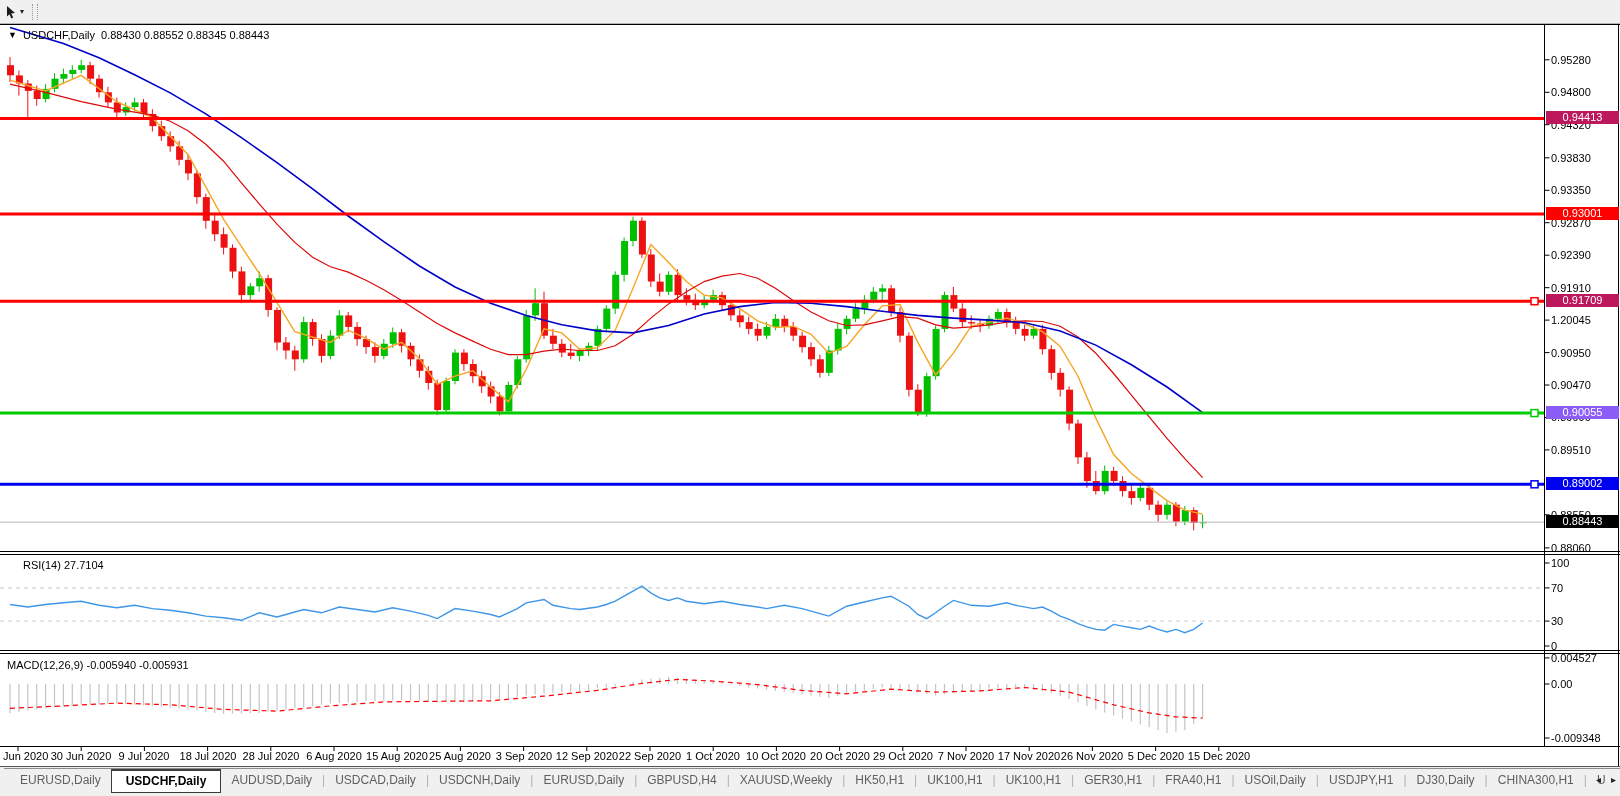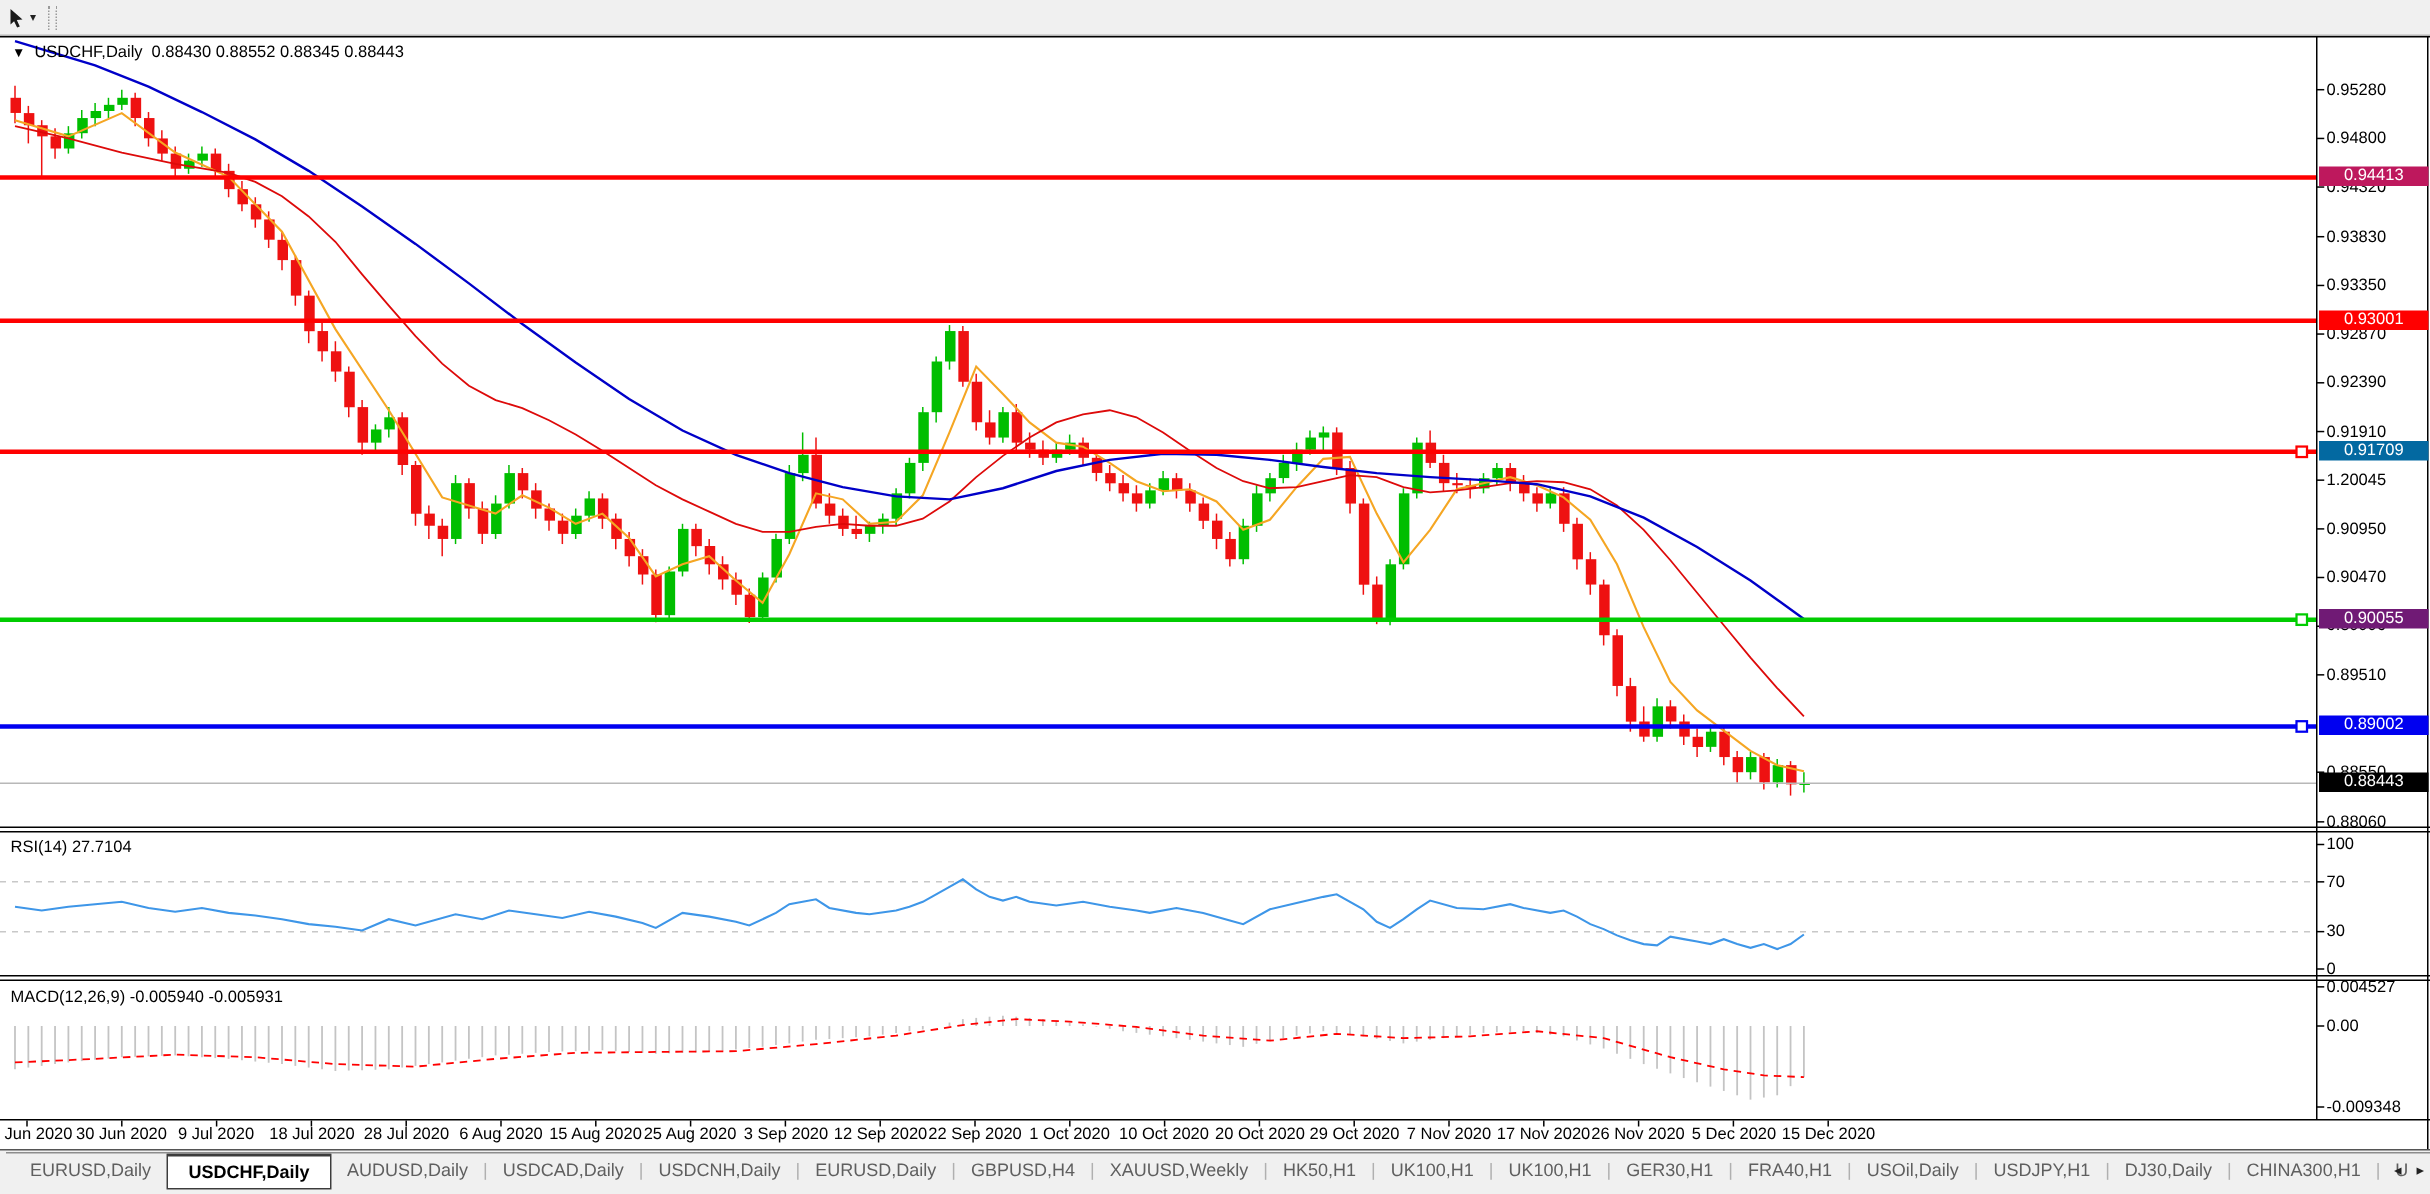--- a/index.html
+++ b/index.html
@@ -563,21 +563,21 @@
       <line x1="1218.8" y1="747" x2="1218.8" y2="751" stroke="#000"></line>
     </g>
   </svg>
 
 <div id="overlay">
   <div class="chart-title">
     <span class="collapse-tri">▼</span>
     <span>USDCHF,Daily</span>
     <span>0.88430 0.88552 0.88345 0.88443</span>
   </div>
-  <div class="pane-label" style="top:559px;left:7px;">RSI(14) 27.7104</div>
+  <div class="pane-label" style="top:559px;left:23px;">RSI(14) 27.7104</div>
   <div class="pane-label" style="top:659px;left:7px;">MACD(12,26,9) -0.005940 -0.005931</div>
   <div id="gen-labels">
       <div class="axis-label" style="top:54px;">0.95280</div>
       <div class="axis-label" style="top:86px;">0.94800</div>
       <div class="axis-label" style="top:119px;">0.94320</div>
       <div class="axis-label" style="top:152px;">0.93830</div>
       <div class="axis-label" style="top:184px;">0.93350</div>
       <div class="axis-label" style="top:217px;">0.92870</div>
       <div class="axis-label" style="top:249px;">0.92390</div>
       <div class="axis-label" style="top:282px;">0.91910</div>
@@ -590,22 +590,22 @@
       <div class="axis-label" style="top:542px;">0.88060</div>
       <div class="axis-label" style="top:557px;">100</div>
       <div class="axis-label" style="top:582px;">70</div>
       <div class="axis-label" style="top:615px;">30</div>
       <div class="axis-label" style="top:640px;">0</div>
       <div class="axis-label" style="top:652px;">0.004527</div>
       <div class="axis-label" style="top:678px;">0.00</div>
       <div class="axis-label" style="top:732px;">-0.009348</div>
       <div class="price-badge" style="top:111px;background:#be185d;">0.94413</div>
       <div class="price-badge" style="top:207px;background:#FF0000;">0.93001</div>
-      <div class="price-badge" style="top:294px;background:#0369a1;">0.91709</div>
-      <div class="price-badge" style="top:406px;background:#701a75;">0.90055</div>
+      <div class="price-badge" style="top:294px;background:#be185d;">0.91709</div>
+      <div class="price-badge" style="top:406px;background:#8b5cf6;">0.90055</div>
       <div class="price-badge" style="top:477px;background:#0000F0;">0.89002</div>
       <div class="price-badge" style="top:515px;background:#000000;">0.88443</div>
       <div class="date-label" style="left:18px;">20 Jun 2020</div>
       <div class="date-label" style="left:81px;">30 Jun 2020</div>
       <div class="date-label" style="left:144px;">9 Jul 2020</div>
       <div class="date-label" style="left:208px;">18 Jul 2020</div>
       <div class="date-label" style="left:271px;">28 Jul 2020</div>
       <div class="date-label" style="left:334px;">6 Aug 2020</div>
       <div class="date-label" style="left:397px;">15 Aug 2020</div>
       <div class="date-label" style="left:460px;">25 Aug 2020</div>

